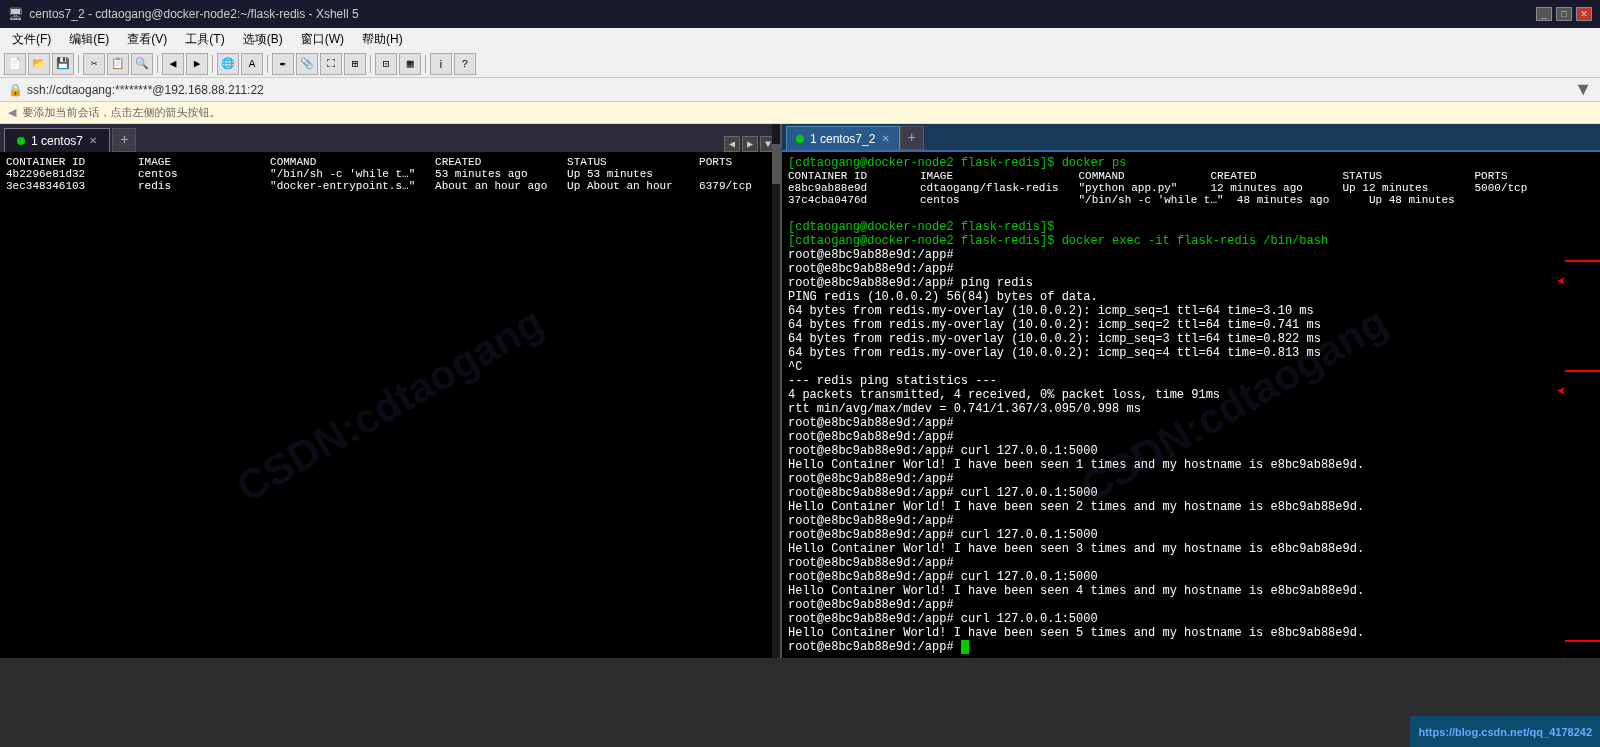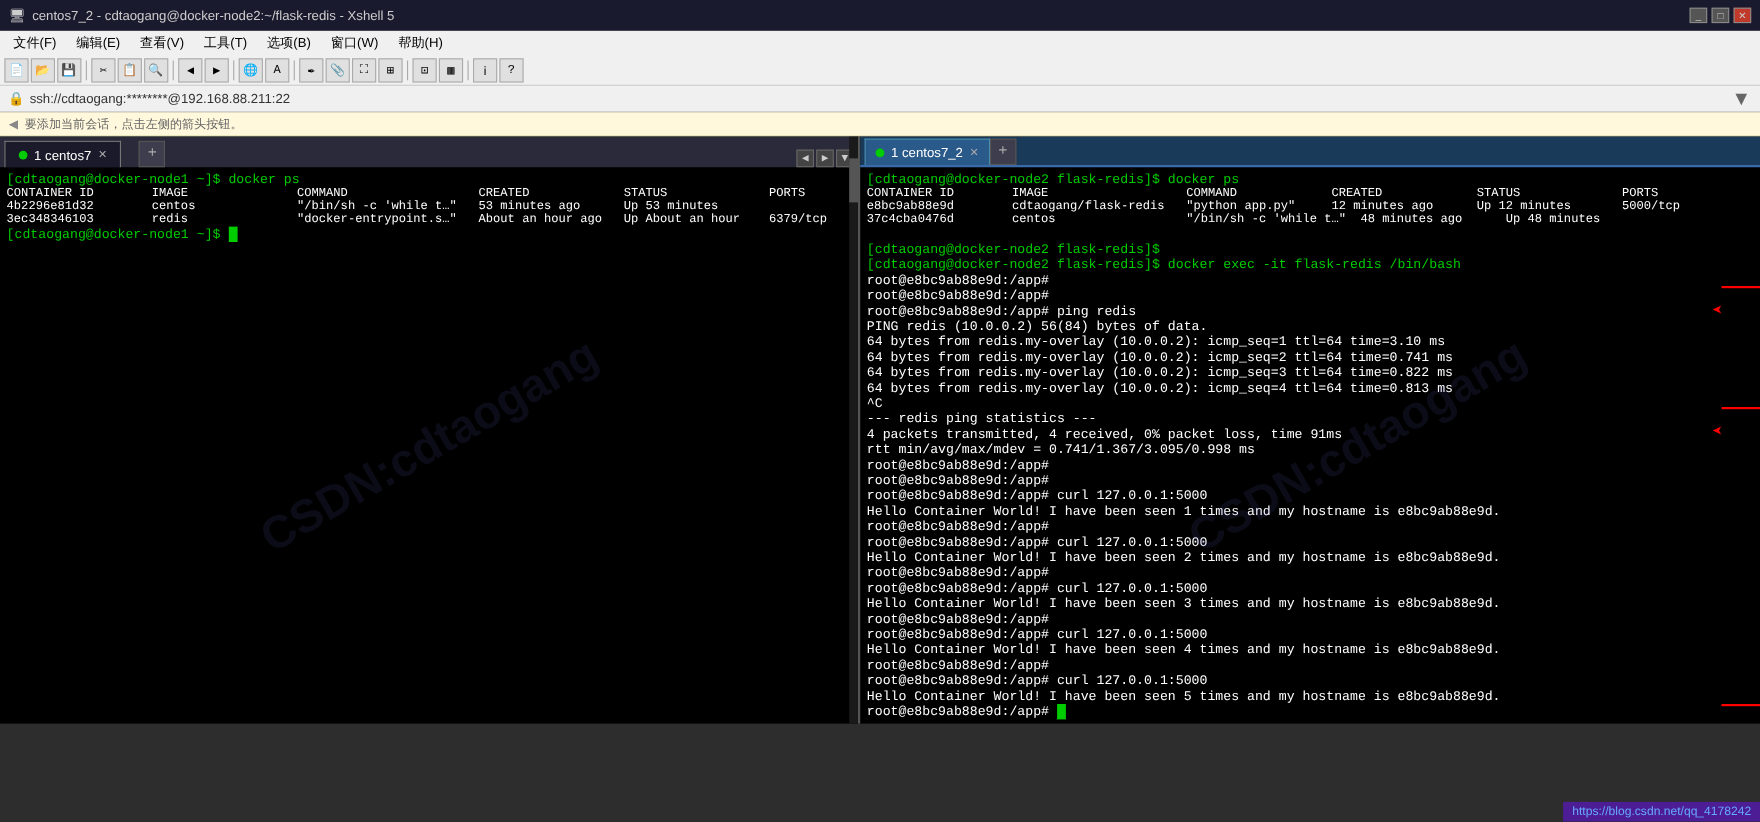--- a/index.html
+++ b/index.html
@@ -127,21 +127,21 @@
       padding: 0 12px;
       display: flex;
       align-items: center;
       font-family: Arial, sans-serif;
       font-size: 12px;
       color: #ccc;
       cursor: pointer;
       background: #3d3d4d;
       border: 1px solid #555;
       border-bottom: none;
-      margin-right: 16px;
+      margin-right: 2px;
       gap: 6px;
     }
     .tab.active {
       background: #1a1a2a;
       color: #fff;
       border-color: #777;
     }
     .tab-close {
       font-size: 10px;
       color: #aaa;
@@ -204,28 +204,29 @@
       white-space: nowrap;
       z-index: 10;
       font-family: Arial, sans-serif;
     }
 
     
     .status-bar {
       position: absolute;
       bottom: 0;
       right: 0;
-      background: #4c1d95;
+      background: #0c4a6e;
       color: #66aaff;
       font-family: Arial, sans-serif;
       font-size: 11px;
       padding: 2px 8px;
-      height: 18px;
-      display: flex;
-      align-items: center;
+      height: 31px;
+      display: flex;
+      align-items: center;
+      font-weight: bold;
     }
 
     
     .scrollbar {
       position: absolute;
       right: 0;
       top: 0;
       width: 8px;
       height: 100%;
       background: #1a1a1a;
@@ -377,25 +378,23 @@
         <div class="tab-nav-btn">◀</div>
         <div class="tab-nav-btn">▶</div>
         <div class="tab-nav-btn">▼</div>
       </div>
     </div>
 
     <div class="terminal-content">
 
       <div class="watermark">CSDN:cdtaogang</div>
 
-      <div class="term-line term-green">[cdtaogang@docker-node1 ~]$ docker ps</div>
       <div class="term-line term-white" style="font-size:11px;">CONTAINER ID        IMAGE               COMMAND                  CREATED             STATUS              PORTS               NAMES</div>
       <div class="term-line term-white" style="font-size:11px;">4b2296e81d32        centos              "/bin/sh -c 'while t…"   53 minutes ago      Up 53 minutes                           test1</div>
       <div class="term-line term-white" style="font-size:11px;">3ec348346103        redis               "docker-entrypoint.s…"   About an hour ago   Up About an hour    6379/tcp            redis</div>
-      <div class="term-line term-green">[cdtaogang@docker-node1 ~]$ <span class="term-cursor"></span></div>
     </div>
 
     <div class="scrollbar">
       <div class="scrollbar-thumb"></div>
     </div>
   </div>
 
   <div class="right-pane">
 
     <div class="right-tab-bar">

